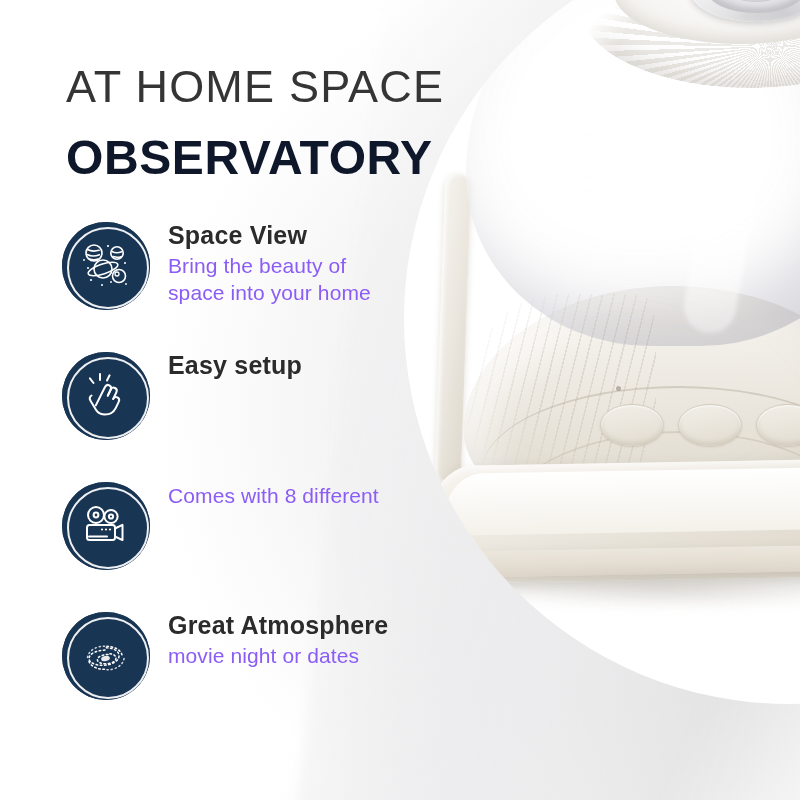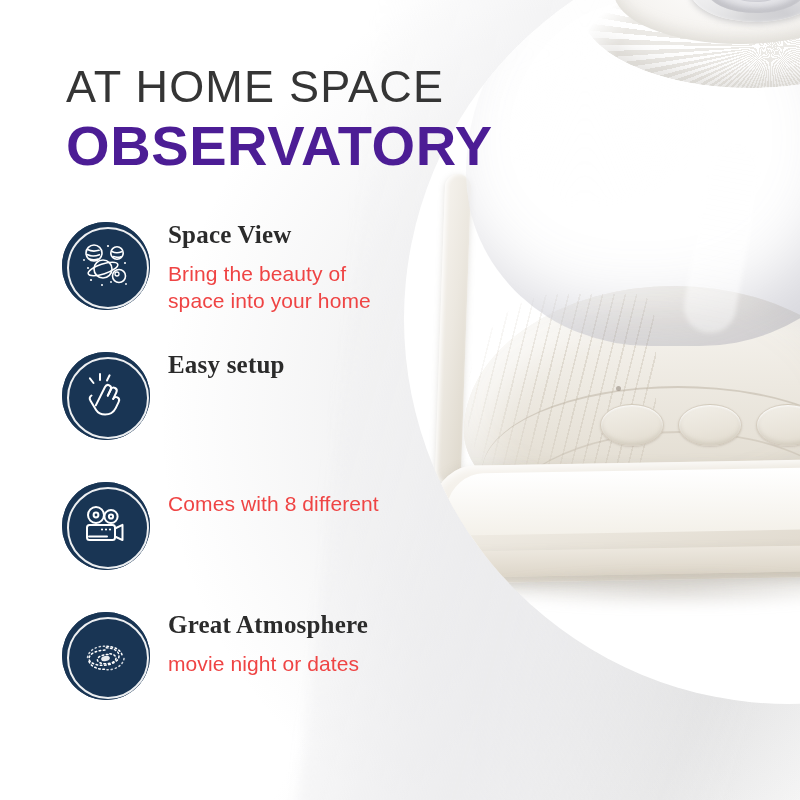--- a/index.html
+++ b/index.html
@@ -217,22 +217,22 @@
   
   .headline{
     position:absolute;left:66px;top:62px;width:420px;
     color:#2f2f2f;
   }
   .hl-line1{
     font-size:45px;line-height:50px;letter-spacing:1.2px;
     font-weight:300;color:#353535;white-space:nowrap;
   }
   .hl-line2{
-    font-size:56px;line-height:56px;letter-spacing:0.6px;
-    font-weight:700;color:#4c1d95;white-space:nowrap;margin-top:6px;
+    font-size:48px;line-height:56px;letter-spacing:0.6px;
+    font-weight:700;color:#0f172a;white-space:nowrap;margin-top:18px;
   }
 
   .features{
     position:absolute;left:62px;top:218px;width:400px;
   }
   .feature{
     position:relative;display:flex;align-items:flex-start;gap:18px;
     height:130px;
   }
   .f-icon{
@@ -242,25 +242,25 @@
     box-shadow:inset 0 0 0 3px #193554;
   }
   .f-icon .ring{
     position:absolute;left:5px;top:5px;width:78px;height:78px;
     border-radius:50%;border:2px solid #ffffff;opacity:.92;
   }
   .f-icon svg{position:absolute;left:16px;top:16px;width:56px;height:56px;}
   .f-text{padding-top:2px;}
   .f-title{
     font-size:25px;font-weight:700;color:#2b2b2b;line-height:30px;
-    letter-spacing:.2px;white-space:nowrap;font-family:Liberation Serif, serif;
+    letter-spacing:.2px;white-space:nowrap;
   }
   .f-desc{
-    font-size:21px;font-weight:300;color:#ef4444;line-height:27px;
-    letter-spacing:.1px;margin-top:10px;
+    font-size:21px;font-weight:300;color:#8b5cf6;line-height:27px;
+    letter-spacing:.1px;margin-top:2px;
   }
   .f-desc div{white-space:nowrap;}
 </style>
 </head>
 <body>
 
 <div id="canvas">
 
   <div class="bg-wash"></div>
   <div class="bg-sheen"></div>

